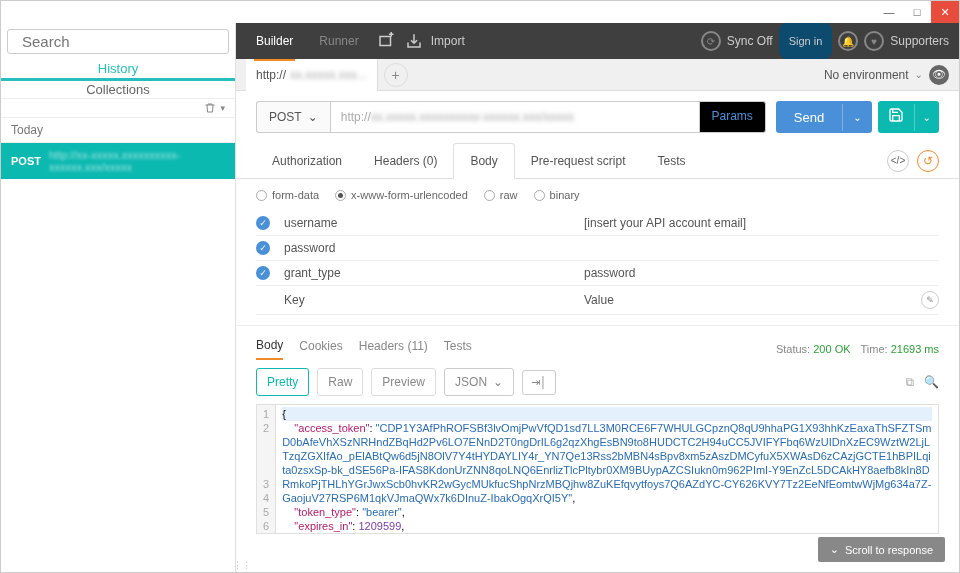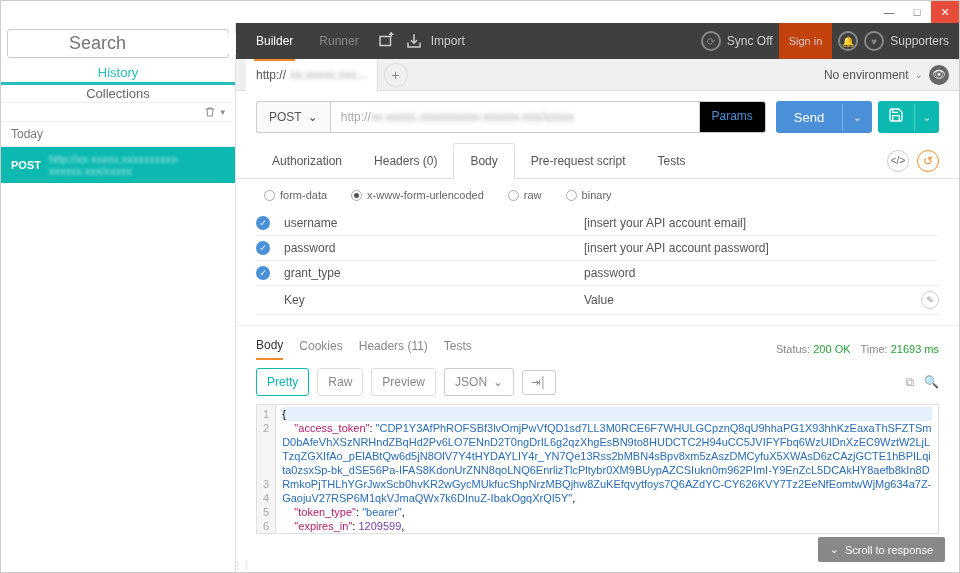--- a/index.html
+++ b/index.html
@@ -11,21 +11,21 @@
   .title-bar .btn.close { background: #e74c3c; color: #fff; }
   
   
   .main { flex: 1; display: flex; min-height: 0; }
   
   
   .sidebar { width: 235px; border-right: 1px solid #e0e0e0; display: flex; flex-direction: column; background: #fff; }
   .search-wrap { padding: 6px; }
   .search-box { display: flex; align-items: center; border: 1px solid #ccc; border-radius: 3px; padding: 3px 8px; }
   .search-box svg { width: 14px; height: 14px; color: #888; margin-right: 6px; }
-  .search-box input { border: none; outline: none; flex: 1; font-size: 18px; color: #888; margin-left: 47px; }
+  .search-box input { border: none; outline: none; flex: 1; font-size: 15px; color: #888; }
   
   .side-tabs { display: flex; height: 38px; flex-direction: column; }
   .side-tab { flex: 1; display: flex; align-items: center; justify-content: center; font-size: 13px; color: #666; cursor: pointer; }
   .side-tab.active { color: #27bebe; border-bottom: 3px solid #27bebe; }
   
   .side-row { display: flex; align-items: center; justify-content: flex-end; padding: 3px 10px; border-top: 1px solid #eee; border-bottom: 1px solid #eee; gap: 4px; }
   .side-row svg { width: 12px; height: 12px; color: #888; }
   .chev-sm { font-size: 9px; color: #888; }
   
   .date-label { padding: 5px 10px; font-size: 12px; color: #777; border-bottom: 1px solid #eee; }
@@ -38,21 +38,21 @@
   
   
   .dark-bar { height: 36px; background: #3f3f3f; display: flex; align-items: center; color: #ccc; font-size: 12px; padding: 0 10px; gap: 6px; }
   .dark-bar .tab { padding: 0 10px; height: 48px; display: flex; align-items: center; position: relative; }
   .dark-bar .tab.active { color: #fff; }
   .dark-bar .tab.active::after { content: ""; position: absolute; left: 8px; right: 8px; bottom: 4px; height: 2px; background: #f28b27; }
   .dark-bar .runner { color: #888; }
   .dark-bar .ico { width: 18px; height: 18px; color: #ccc; }
   .dark-bar .ico-wrap { width: 22px; height: 22px; display: flex; align-items: center; justify-content: center; }
   .spacer { flex: 1; }
-  .dark-btn { background: #c2410c; color: #ccc; padding: 12px 10px; border-radius: 0; font-size: 11px; }
+  .dark-btn { background: #0c4a6e; color: #ccc; padding: 12px 10px; border-radius: 8px; font-size: 11px; }
   .round-ico { width: 20px; height: 20px; border: 2px solid #888; border-radius: 50%; display: flex; align-items: center; justify-content: center; font-size: 10px; color: #888; }
   
   
   .req-tabs { height: 32px; background: #f0f0f0; border-bottom: 1px solid #ddd; display: flex; align-items: center; padding: 0 10px; font-size: 12px; color: #555; }
   .req-tab-item { padding: 0 10px; height: 32px; display: flex; align-items: center; border-right: 1px solid #ddd; background: #fff; }
   .req-tab-item .blur { filter: blur(2px); color: #aaa; padding-left: 4px; }
   .plus-tab { width: 24px; height: 24px; display: flex; align-items: center; justify-content: center; color: #888; margin-left: 6px; border: 1px solid #ddd; border-radius: 50%; font-size: 14px; }
   .env-select { display: flex; align-items: center; gap: 6px; margin-left: auto; }
   .env-select .chev { font-size: 10px; color: #888; }
   .eye-btn { width: 20px; height: 20px; border-radius: 50%; background: #666; color: #fff; display: flex; align-items: center; justify-content: center; font-size: 11px; }
@@ -75,21 +75,21 @@
   .sub-tab { padding: 10px 16px; cursor: pointer; }
   .sub-tab.active { border: 1px solid #e0e0e0; border-bottom: 1px solid #fff; margin-bottom: -1px; border-radius: 3px 3px 0 0; }
   .sub-tabs-right { margin-left: auto; display: flex; gap: 8px; }
   .code-ico { width: 22px; height: 22px; border: 1px solid #ccc; border-radius: 50%; display: flex; align-items: center; justify-content: center; font-size: 10px; color: #666; }
   .undo-ico { width: 22px; height: 22px; border: 1px solid #f28b27; border-radius: 50%; display: flex; align-items: center; justify-content: center; font-size: 12px; color: #f28b27; }
   
   
   .body-radios { display: flex; gap: 16px; padding: 10px 20px; font-size: 11px; color: #666; align-items: center; }
   .radio { width: 11px; height: 11px; border: 1px solid #aaa; border-radius: 50%; display: inline-flex; align-items: center; justify-content: center; }
   .radio.on::after { content: ""; width: 5px; height: 5px; background: #555; border-radius: 50%; }
-  .radio-item { display: flex; align-items: center; gap: 5px; margin-left: 8px; }
+  .radio-item { display: flex; align-items: center; gap: 5px; }
   
   
   .form-params { padding: 0 20px; font-size: 12px; }
   .form-row { display: flex; align-items: center; border-bottom: 1px solid #eee; padding: 5px 0; }
   .form-row .chk { width: 14px; height: 14px; border-radius: 50%; background: #4a90d9; color: #fff; display: flex; align-items: center; justify-content: center; font-size: 9px; margin-right: 14px; }
   .form-row .chk.off { background: transparent; }
   .form-row .k { width: 300px; color: #555; }
   .form-row .v { flex: 1; color: #555; }
   .form-row.empty { color: #aaa; }
   .form-row .edit-ico { width: 18px; height: 18px; border: 1px solid #ccc; border-radius: 50%; display: flex; align-items: center; justify-content: center; font-size: 9px; color: #888; margin-left: auto; }
@@ -260,21 +260,20 @@
 
     <div class="form-params">
       <div class="form-row">
         <span class="chk">✓</span>
         <span class="k">username</span>
         <span class="v">[insert your API account email]</span>
       </div>
       <div class="form-row">
         <span class="chk">✓</span>
         <span class="k">password</span>
-        <span class="v">[insert your API account password]</span>
       </div>
       <div class="form-row">
         <span class="chk">✓</span>
         <span class="k">grant_type</span>
         <span class="v">password</span>
       </div>
       <div class="form-row empty">
         <span class="chk off"></span>
         <span class="k">Key</span>
         <span class="v">Value</span>

